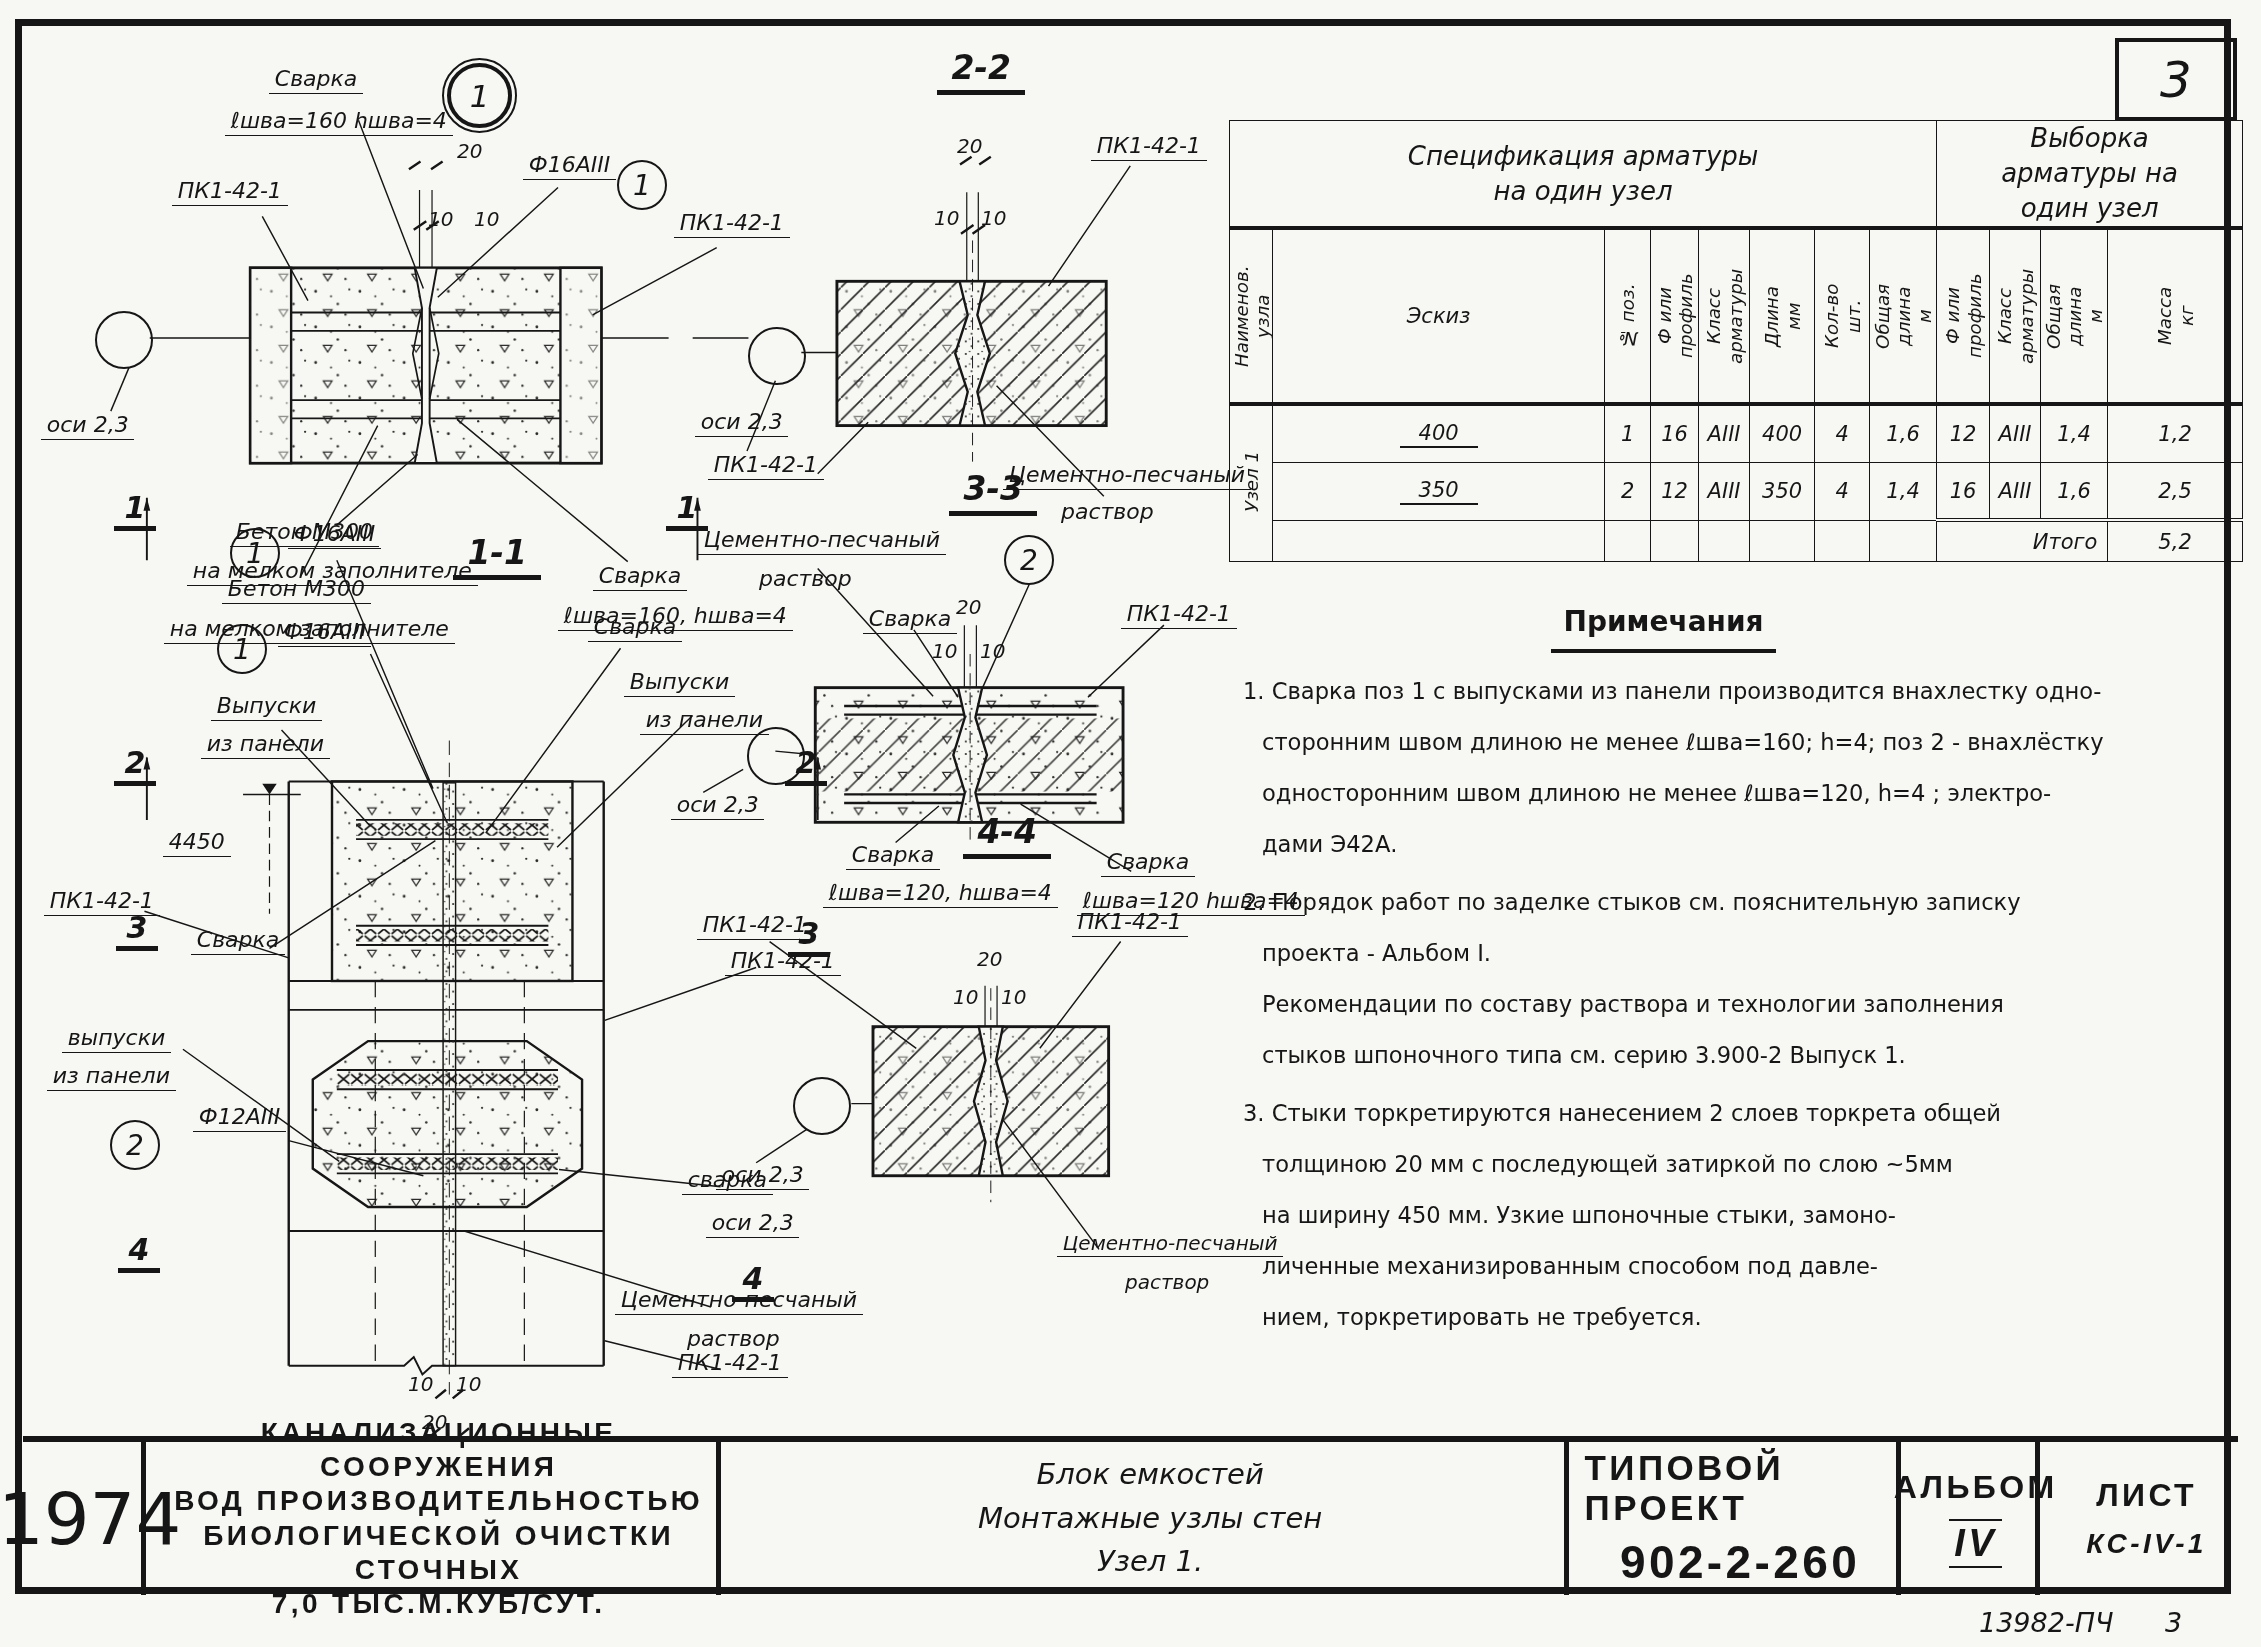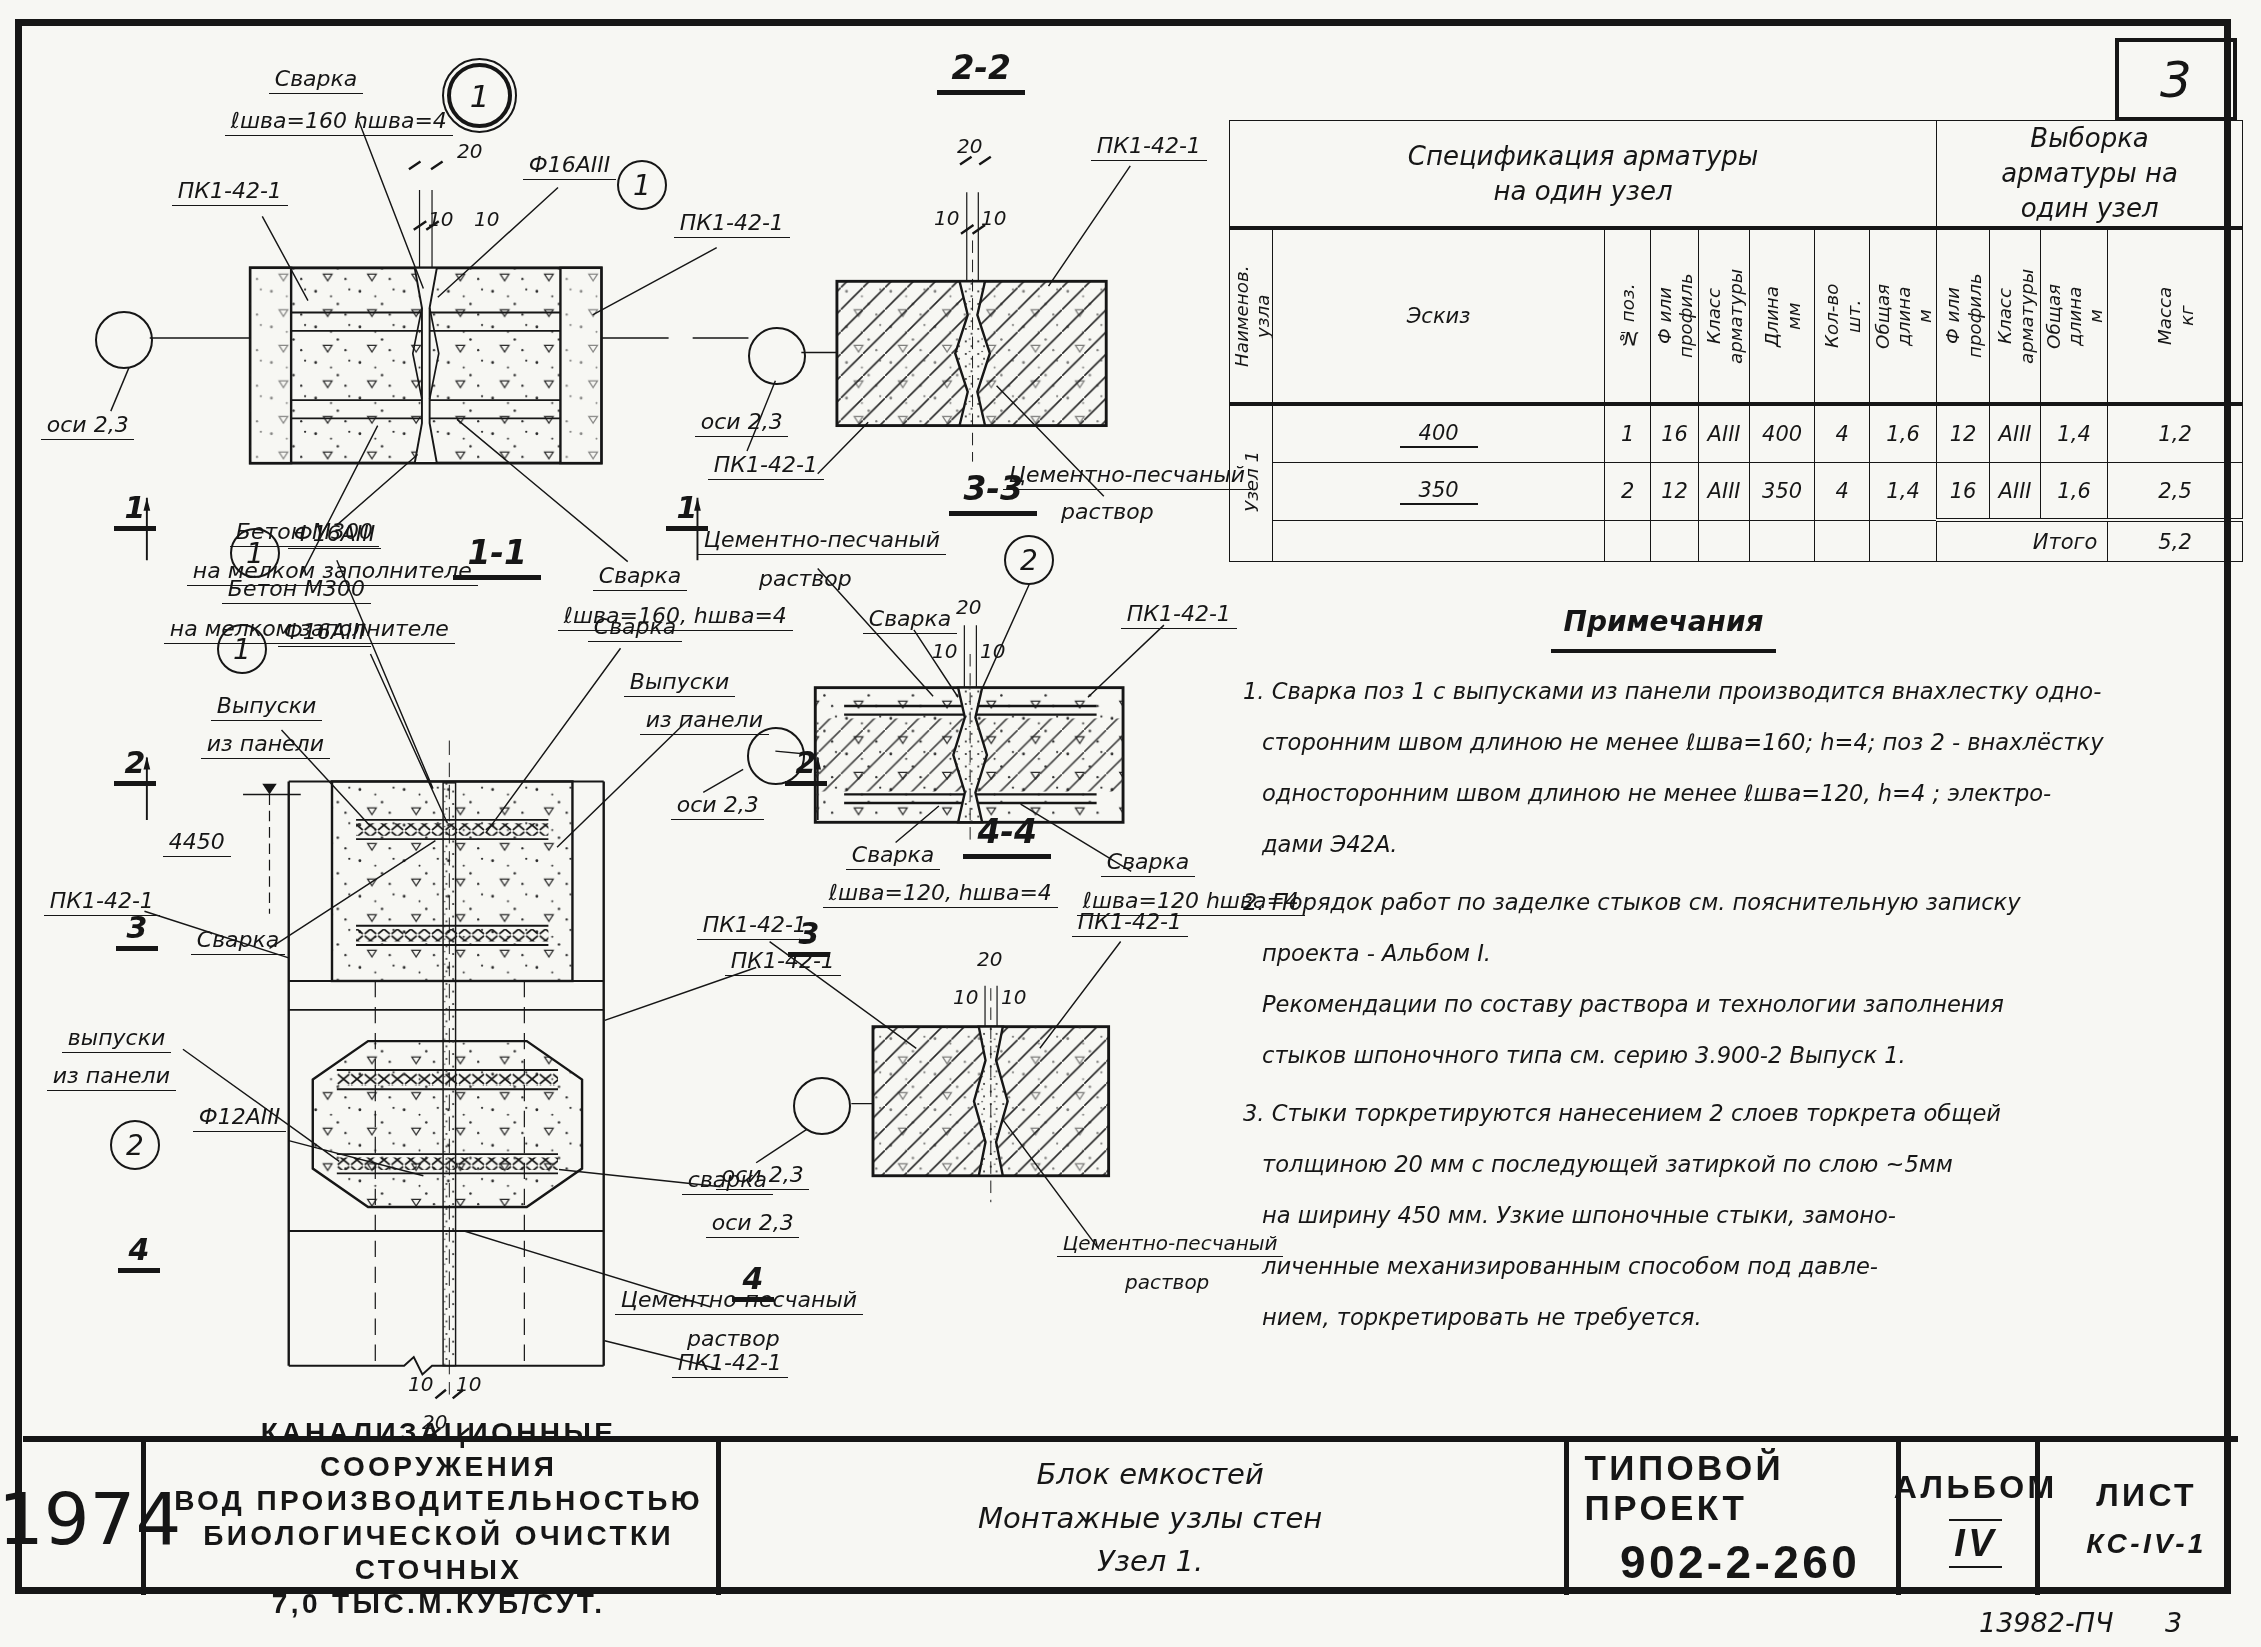--- a/index.html
+++ b/index.html
@@ -29,21 +29,21 @@
   .spec td{border:1.9px solid #161616;text-align:center;vertical-align:middle;
            font-style:italic;font-size:21px;padding:0;overflow:hidden;}
   .spec .ttl{font-size:26px;white-space:pre-line;line-height:1.35;}
   .spec .vert{writing-mode:vertical-rl;transform:rotate(180deg);font-size:18.3px;white-space:pre-line;line-height:1.15;}
   .spec .hb td{border-bottom:4.3px solid #161616;}
   .spec .tt{border-bottom:4.3px solid #161616;}
   .spec .dbl{border-top:4.8px double #161616;}
   .sk{display:inline-block;border-bottom:2.9px solid #161616;padding:0 19px 1px;font-size:21px;font-style:italic;}
 
   
-  .notes{position:absolute;left:1243px;top:596px;width:967px;z-index:2;font-style:italic;
+  .notes{position:absolute;left:1243px;top:596px;width:967px;z-index:2;
          font-size:22.6px;line-height:51px;}
   .notes .nt{font-size:28px;font-weight:bold;border-bottom:4.8px solid #161616;display:inline-block;
              padding:0 12.5px 1.9px;margin:0 0 13.5px 308px;}
   .notes .cont{padding-left:19px;}
   .notes .blk{margin-bottom:6.7px;}
 
   
   .tblock{position:absolute;left:22.6px;top:1436px;width:2215px;height:159px;z-index:2;
           border-top:6.3px solid #161616;box-sizing:border-box;display:flex;}
   .tcol{border-right:5.3px solid #161616;box-sizing:border-box;display:flex;flex-direction:column;

